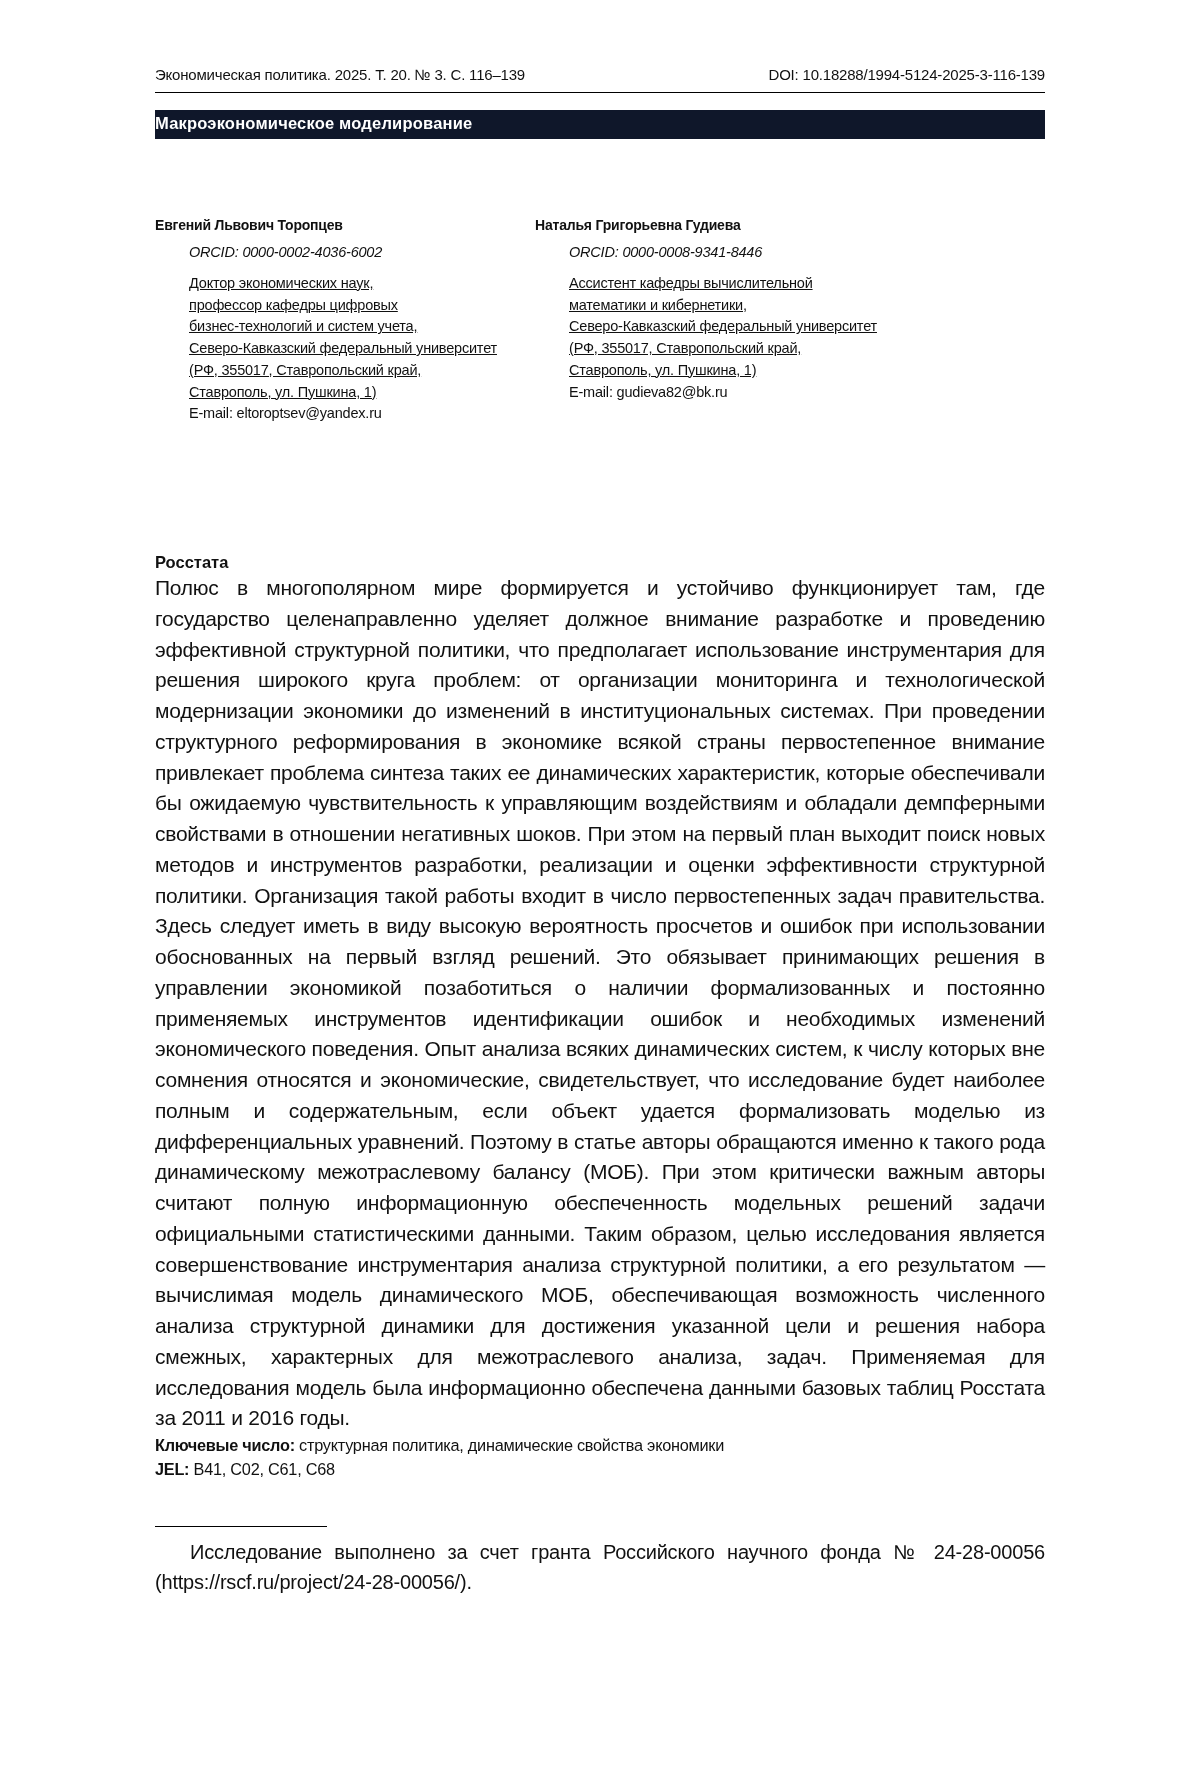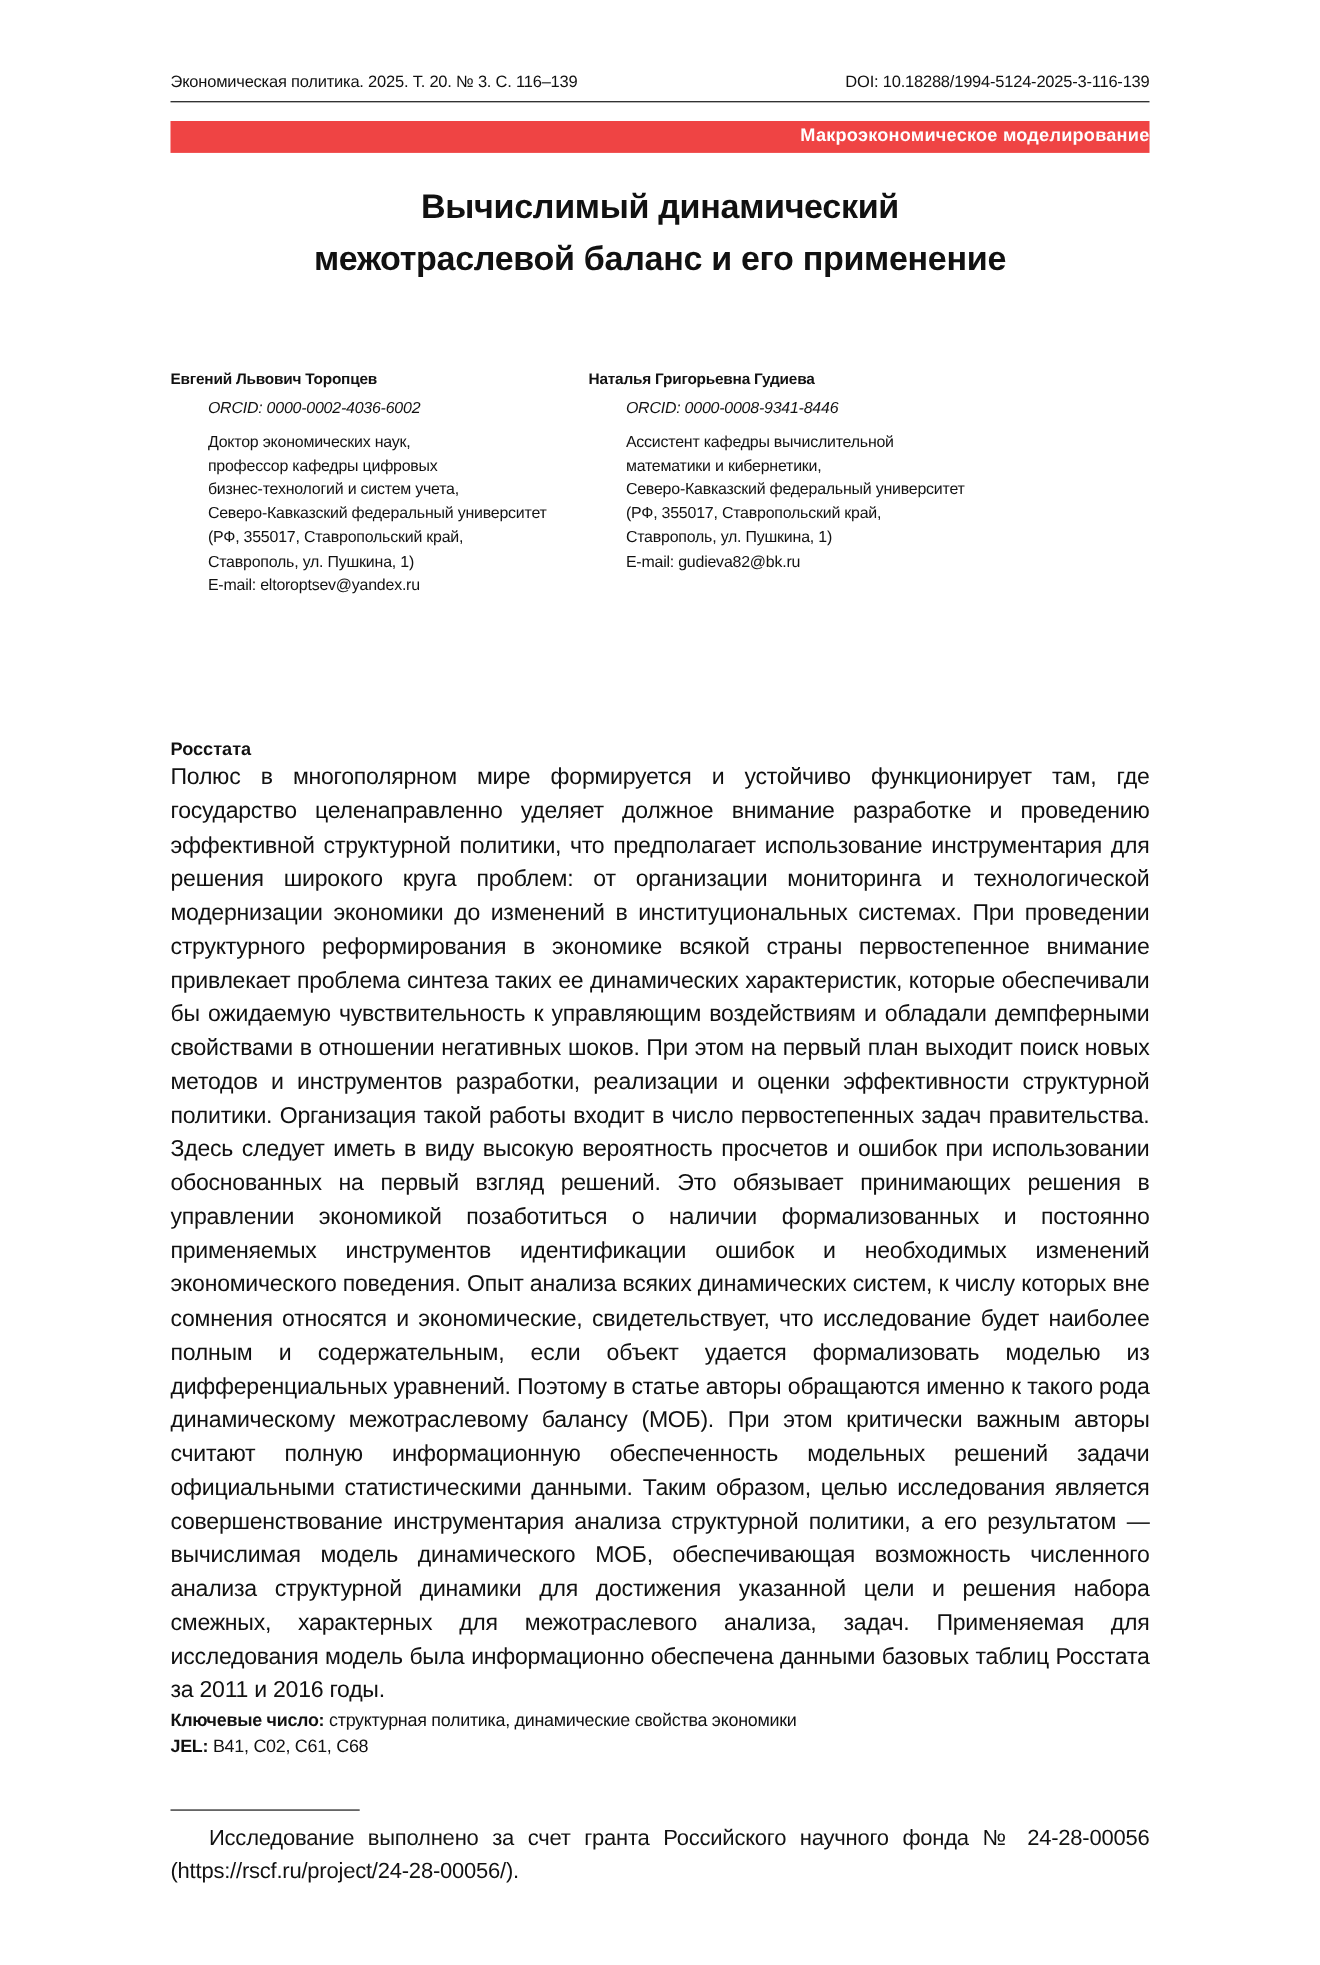--- a/index.html
+++ b/index.html
@@ -24,25 +24,25 @@
     justify-content: space-between;
     align-items: center;
     font-size: 15px;
     letter-spacing: -0.2px;
     padding-bottom: 9px;
     border-bottom: 1.5px solid #000000;
   }
   
   .section-bar {
     margin-top: 17px;
-    background: #ef4444;
+    background: #0f172a;
     color: #ffffff;
     font-weight: bold;
     font-size: 16.5px;
-    text-align: right;
+    text-align: left;
     padding: 4px 0 6px 0;
     letter-spacing: 0.2px;
   }
   
   .article-title {
     margin: 26px 0 0 0;
     font-size: 31px;
     font-weight: bold;
     text-align: center;
     line-height: 1.5;
@@ -66,20 +66,21 @@
     font-size: 14.5px;
     line-height: 1.5;
     letter-spacing: -0.2px;
   }
   .author-orcid {
     font-style: italic;
     margin-bottom: 9px;
   }
   .author-affiliation {
     white-space: pre-line;
+    text-decoration: underline;
   }
   
   .abstract {
     margin-top: 128px;
   }
   .abstract-heading {
     font-weight: bold;
     font-size: 16.5px;
     margin: 0 0 1px 0;
   }
@@ -123,22 +124,20 @@
 
 <div class="page">
 
   <div class="journal-header">
     <span>Экономическая политика. 2025. Т. 20. № 3. С. 116–139</span>
     <span>DOI: 10.18288/1994-5124-2025-3-116-139</span>
   </div>
 
   <div class="section-bar">Макроэкономическое моделирование</div>
 
-  <h1 class="article-title">Вычислимый динамический
-межотраслевой баланс и его применение</h1>
 
   <div class="authors">
 
     <div class="author">
       <p class="author-name">Евгений Львович Торопцев</p>
       <div class="author-details">
         <div class="author-orcid">ORCID: 0000-0002-4036-6002</div>
         <div class="author-affiliation">Доктор экономических наук,
 профессор кафедры цифровых
 бизнес-технологий и систем учета,

